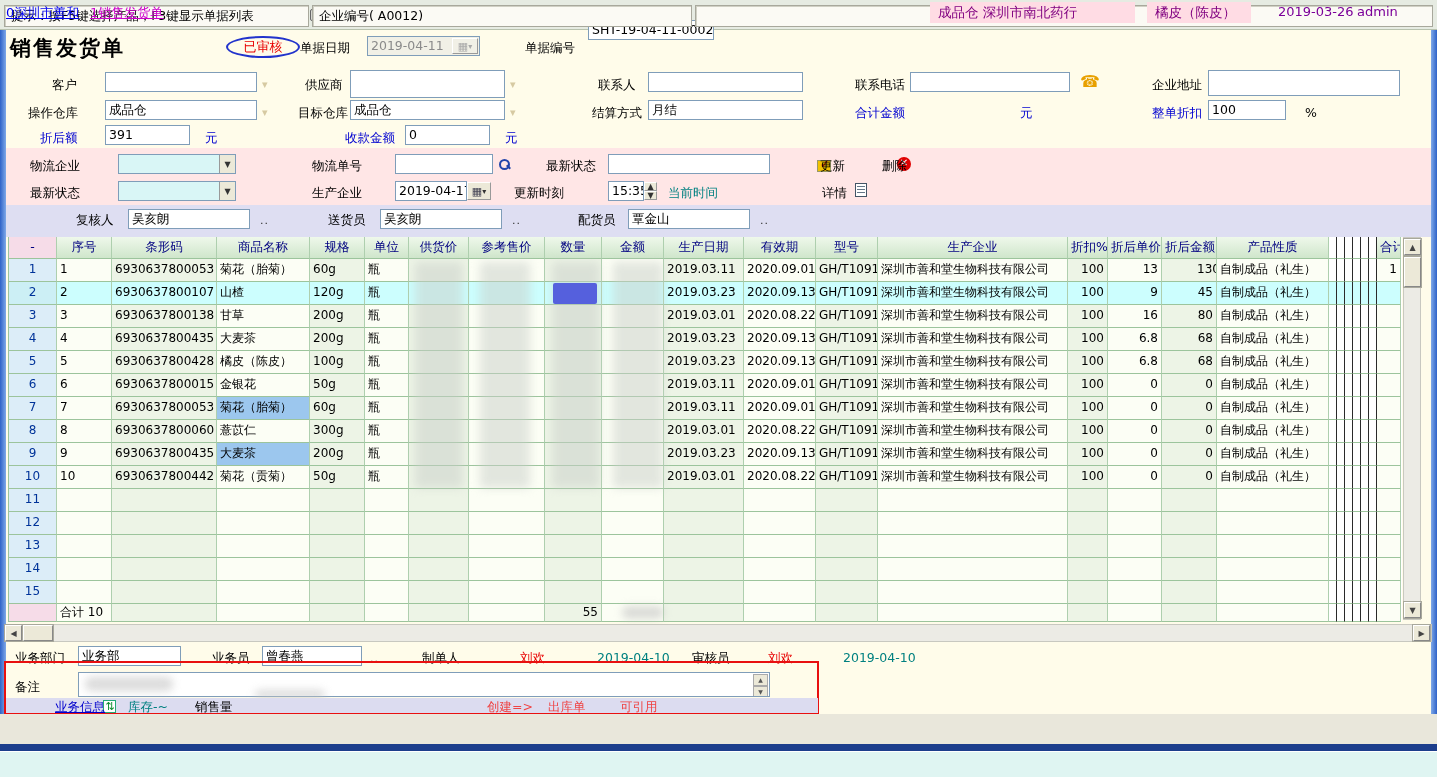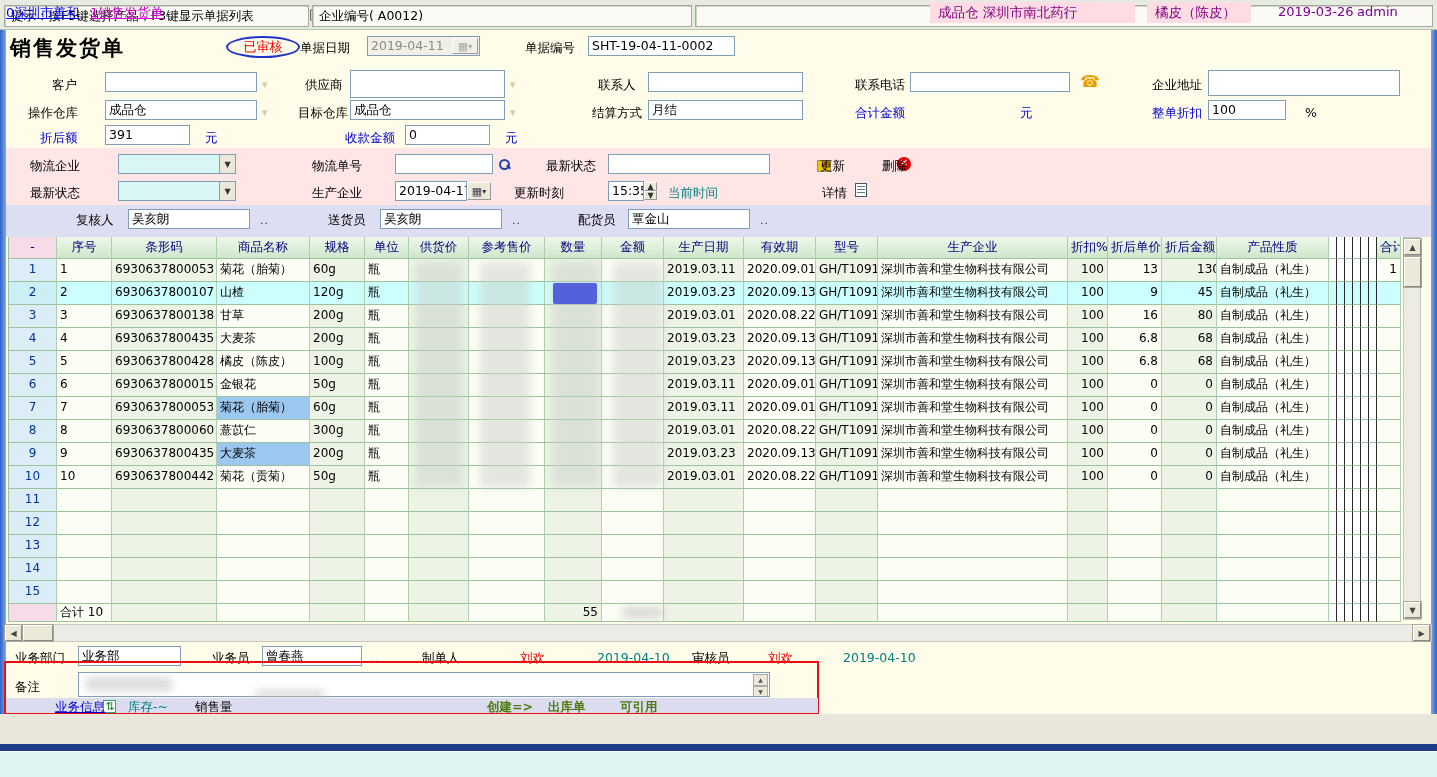--- a/index.html
+++ b/index.html
@@ -75,21 +75,21 @@
   
   .sb { background:#ECEBE5; border:1px solid #C8C8C0; }
   .sb-btn { position:absolute; width:17px; height:16px; background:#ECE9D8; border:1px solid #fff; border-right-color:#888; border-bottom-color:#888; box-shadow:0 0 0 1px #A8A89C; font-size:8px; color:#444; display:flex; align-items:center; justify-content:center; }
   .sb-thumb { position:absolute; background:#ECE9D8; border:1px solid #fff; border-right-color:#888; border-bottom-color:#888; box-shadow:0 0 0 1px #A8A89C; }
 
   
   #red-box { left:4px; top:661px; width:815px; height:53px; border:2px solid #E81010; }
   #strip { left:6px; top:698px; width:812px; height:15px; background:#DCDCF0; }
   .link-blue { color:#0000CC; }
   .link-teal { color:#008080; }
-  .link-red { color:#4d7c0f;font-weight:bold; }
+  .link-red { color:#ef4444; }
   .remark-spin { position:absolute; right:1px; top:1px; width:15px; height:22px; display:flex; flex-direction:column; }
   .remark-spin span { flex:1; background:#ECE9D8; border:1px solid #aaa; font-size:6px; text-align:center; line-height:10px; color:#555; }
 
   
   #statusbar { left:0; top:714px; width:1437px; height:30px; background:#E9E7DB; }
   .status-panel { position:absolute; top:5px; height:22px; background:#FBFAF4; border:1px solid #A8A89C; box-shadow:inset 1px 1px 0 #D0D0C4; line-height:20px; padding:0 6px; font-size:12.5px; white-space:nowrap; overflow:hidden; }
   #taskbar { left:0; top:751px; width:1437px; height:26px; background:#DFF5F2; border-top:1px solid #fff; display:block; }
   .task-win { position:absolute; top:4px; font-size:13px; text-decoration:underline; white-space:nowrap; }
   .task-seg { position:absolute; top:2px; height:21px; background:#FFDCE4; color:#800080; font-size:13.5px; line-height:20px; padding:0 8px; overflow:hidden; white-space:nowrap; }
   .task-txt { position:absolute; top:4px; color:#7B0099; font-size:13px; white-space:nowrap; }
@@ -147,21 +147,21 @@
 
 <div class="abs" id="hdr-title">销售发货单</div>
 <div class="abs" id="hdr-badge">已审核</div>
 <span class="abs lbl" style="left:300px;top:40px;">单据日期</span>
 <div class="inp dis" style="left:367px;top:36px;width:113px;">2019-04-11</div>
 <div class="btn3d" style="left:452px;top:38px;width:26px;height:16px;background:#F1F0E6;">
     <span class="cal-glyph" style="color:#aaa;">▦</span>
     <span style="color:#aaa;">▾</span>
   </div>
 <span class="abs lbl" style="left:525px;top:40px;">单据编号</span>
-<div class="inp" style="left:588px;top:36px;width:147px;">SHT-19-04-11-0002</div>
+<div class="inp" style="left:588px;top:20px;width:126px;">SHT-19-04-11-0002</div>
 
 
 <span class="abs lbl" style="left:52px;top:77px;">客户</span>
 <div class="inp" style="left:105px;top:72px;width:152px;"></div>
 <span class="combo-faint" style="left:262px;top:78px;">▾</span>
 <span class="abs lbl" style="left:305px;top:77px;">供应商</span>
 <div class="inp" style="left:350px;top:70px;width:155px;height:28px;"></div>
 <span class="combo-faint" style="left:510px;top:78px;">▾</span>
 <span class="abs lbl" style="left:598px;top:77px;">联系人</span>
 <div class="inp" style="left:648px;top:72px;width:155px;"></div>

